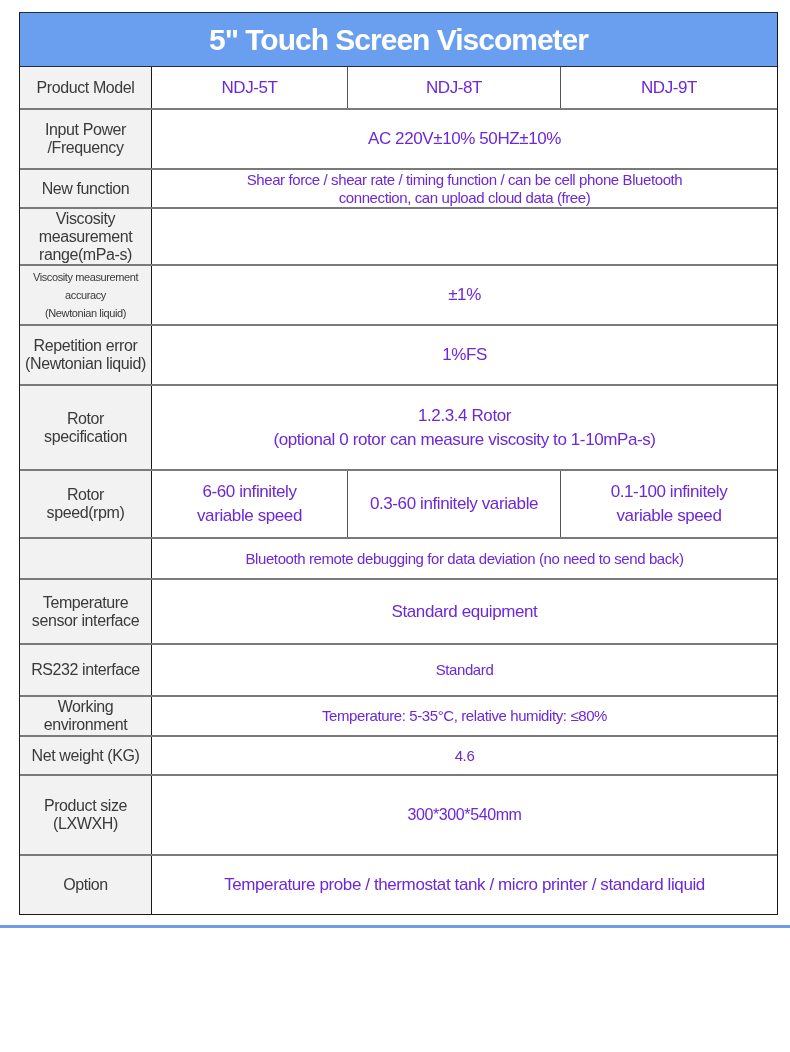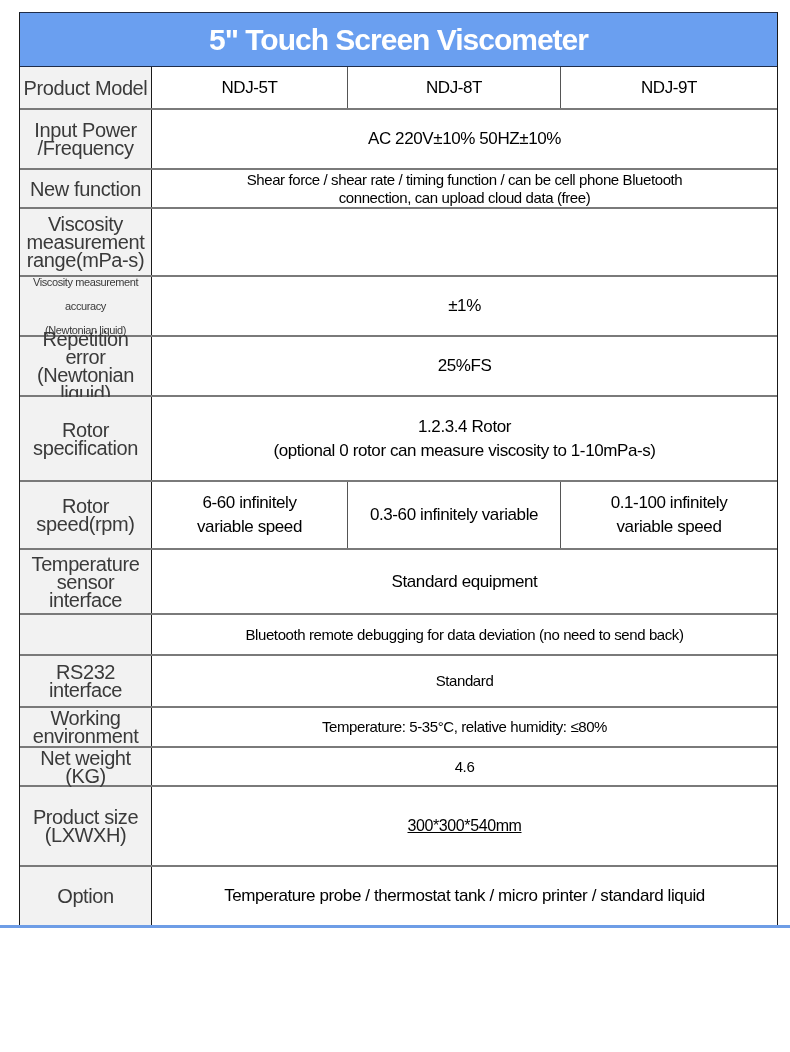--- a/index.html
+++ b/index.html
@@ -7,33 +7,33 @@
            font-family: "Liberation Sans", sans-serif; color: #333333; }
     .sheet { position: absolute; left: 19px; top: 12px; width: 759px;
              border: 1px solid #1a1a1a; border-top: 1px solid #1f2d4a; box-sizing: border-box; }
     .title { height: 53px; background: #6a9ff0; border-bottom: 1px solid #1f2d4a;
              display: flex; align-items: center; justify-content: center;
              color: #ffffff; font-size: 30px; font-weight: bold; letter-spacing: -1px; }
     .row { display: flex; border-bottom: 2px solid #7a7a7a; box-sizing: border-box; }
     .row:last-child { border-bottom: none; }
     .label { width: 132px; flex: 0 0 132px; background: #f2f2f2; border-right: 1px solid #1a1a1a;
              display: flex; align-items: center; justify-content: center; text-align: center;
-             font-size: 20px; line-height: 18px; color: #3a3a3a; letter-spacing: -0.4px;
+             font-size: 16px; line-height: 18px; color: #3a3a3a; letter-spacing: -0.4px;
              box-sizing: border-box; padding: 0 2px; white-space: pre-line; }
-    .label.small { font-size: 11px; line-height: 24px; }
+    .label.small { font-size: 11px; line-height: 18px; }
     .cells { flex: 1; display: flex; }
     .cell { display: flex; align-items: center; justify-content: center; text-align: center;
-            font-size: 17px; line-height: 24px; color: #000000; letter-spacing: -0.4px;
+            font-size: 17px; line-height: 24px; color: #6d28d9; letter-spacing: -0.4px;
             box-sizing: border-box; padding: 0 6px; white-space: pre-line; }
     .cell.c1 { width: 196px; flex: 0 0 196px; border-right: 1px solid #555555; }
     .cell.c2 { width: 213px; flex: 0 0 213px; border-right: 1px solid #555555; }
     .cell.c3 { flex: 1; }
     .cell.span { flex: 1; }
     .cell.sm { font-size: 15px; line-height: 18px; }
-    .cell.md { font-size: 16px; line-height: 22px; text-decoration: underline; }
+    .cell.md { font-size: 16px; line-height: 22px; }
     .rule { position: absolute; left: 0; top: 925px; width: 790px; height: 3px; background: #6e9de6; }
   </style>
 </head>
 <body>
 
 <div class="sheet">
   <div class="title">5" Touch Screen Viscometer</div>
 
   <div class="row" style="height:43px">
     <div class="label">Product Model</div>
@@ -53,40 +53,40 @@
   </div>
 
   <div class="row" style="height:39px">
     <div class="label">New function</div>
     <div class="cells">
       <div class="cell span sm">Shear force / shear rate / timing function / can be cell phone Bluetooth
 connection, can upload cloud data (free)</div>
     </div>
   </div>
 
-  <div class="row" style="height:68px">
+  <div class="row" style="height:57px">
     <div class="label">Viscosity
 measurement
 range(mPa-s)</div>
   </div>
 
   <div class="row" style="height:60px">
     <div class="label small">Viscosity measurement
 accuracy
 (Newtonian liquid)</div>
     <div class="cells">
       <div class="cell span">±1%</div>
     </div>
   </div>
 
   <div class="row" style="height:60px">
     <div class="label">Repetition error
 (Newtonian liquid)</div>
     <div class="cells">
-      <div class="cell span">25%FS</div>
+      <div class="cell span">1%FS</div>
     </div>
   </div>
 
   <div class="row" style="height:85px">
     <div class="label">Rotor
 specification</div>
     <div class="cells">
       <div class="cell span">1.2.3.4 Rotor
 (optional 0 rotor can measure viscosity to 1-10mPa-s)</div>
     </div>
@@ -97,32 +97,32 @@
 speed(rpm)</div>
     <div class="cells">
       <div class="cell c1">6-60 infinitely
 variable speed</div>
       <div class="cell c2">0.3-60 infinitely variable</div>
       <div class="cell c3">0.1-100 infinitely
 variable speed</div>
     </div>
   </div>
 
+  <div class="row" style="height:41px">
+    <div class="label"></div>
+    <div class="cells">
+      <div class="cell span sm">Bluetooth remote debugging for data deviation (no need to send back)</div>
+    </div>
+  </div>
+
   <div class="row" style="height:65px">
     <div class="label">Temperature
 sensor interface</div>
     <div class="cells">
       <div class="cell span">Standard equipment</div>
-    </div>
-  </div>
-
-  <div class="row" style="height:41px">
-    <div class="label"></div>
-    <div class="cells">
-      <div class="cell span sm">Bluetooth remote debugging for data deviation (no need to send back)</div>
     </div>
   </div>
 
   <div class="row" style="height:52px">
     <div class="label">RS232 interface</div>
     <div class="cells">
       <div class="cell span sm">Standard</div>
     </div>
   </div>
 

